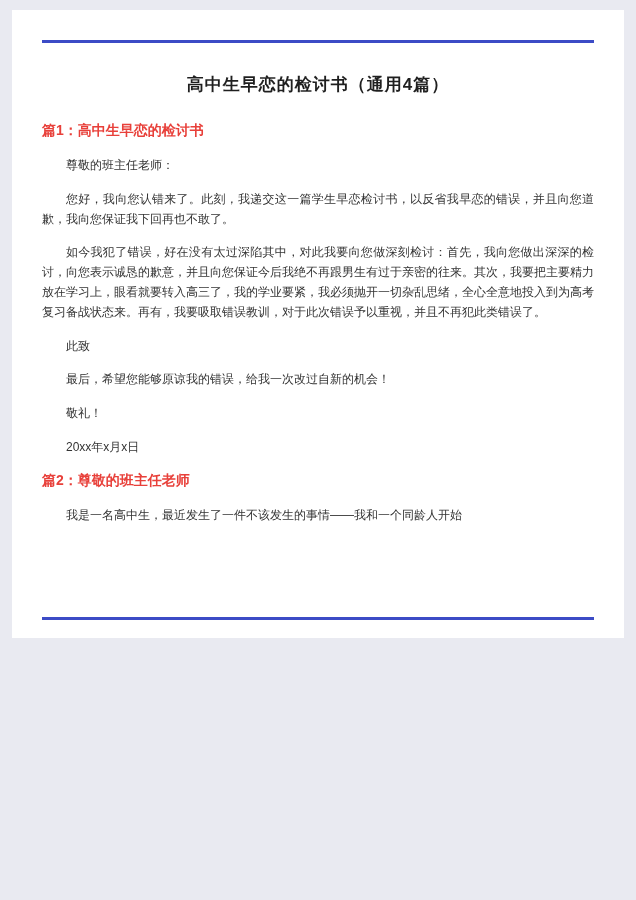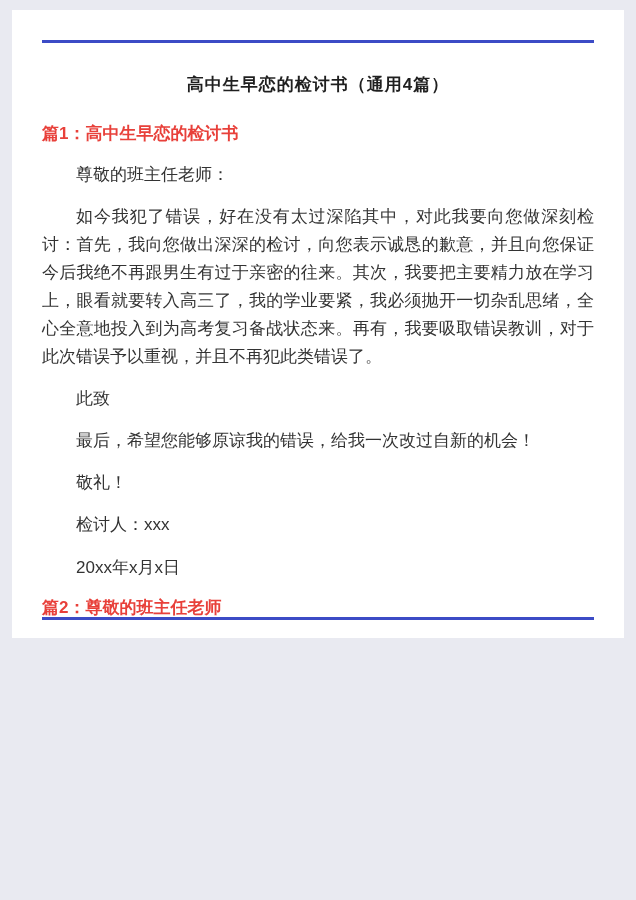--- a/index.html
+++ b/index.html
@@ -45,52 +45,52 @@
   }
   .doc-title{
     font-size:17px;
     font-weight:bold;
     color:#1f1f1f;
     text-align:center;
     margin:0 0 26px 0;
     letter-spacing:1px;
   }
   .sec-heading{
-    font-size:17px;
+    font-size:14px;
     font-weight:bold;
     color:var(--heading-red);
     margin:4px 0 16px 0;
   }
   .para{
-    font-size:17px;
+    font-size:12px;
     line-height:1.65;
     color:var(--text-color);
     text-indent:2em;
     text-align:justify;
     margin:0 0 14px 0;
   }
 </style>
 </head>
 <body>
 
 <div class="canvas">
   <div class="page">
 
     <div class="rule rule-top"></div>
 
     <h1 class="doc-title">高中生早恋的检讨书（通用4篇）</h1>
 
     <h2 class="sec-heading">篇1：高中生早恋的检讨书</h2>
 
     <p class="para">尊敬的班主任老师：</p>
+    <p class="para">您好，我向您认错来了。此刻，我递交这一篇学生早恋检讨书，以反省我早恋的错误，并且向您道歉，我向您保证我下回再也不敢了。</p>
     <p class="para">如今我犯了错误，好在没有太过深陷其中，对此我要向您做深刻检讨：首先，我向您做出深深的检讨，向您表示诚恳的歉意，并且向您保证今后我绝不再跟男生有过于亲密的往来。其次，我要把主要精力放在学习上，眼看就要转入高三了，我的学业要紧，我必须抛开一切杂乱思绪，全心全意地投入到为高考复习备战状态来。再有，我要吸取错误教训，对于此次错误予以重视，并且不再犯此类错误了。</p>
     <p class="para">此致</p>
     <p class="para">最后，希望您能够原谅我的错误，给我一次改过自新的机会！</p>
     <p class="para">敬礼！</p>
-    <p class="para">检讨人：xxx</p>
     <p class="para">20xx年x月x日</p>
 
     <h2 class="sec-heading">篇2：尊敬的班主任老师</h2>
 
     <p class="para">我是一名高中生，最近发生了一件不该发生的事情——我和一个同龄人开始</p>
 
     <div class="rule rule-bottom"></div>
 
   </div>
 </div>

